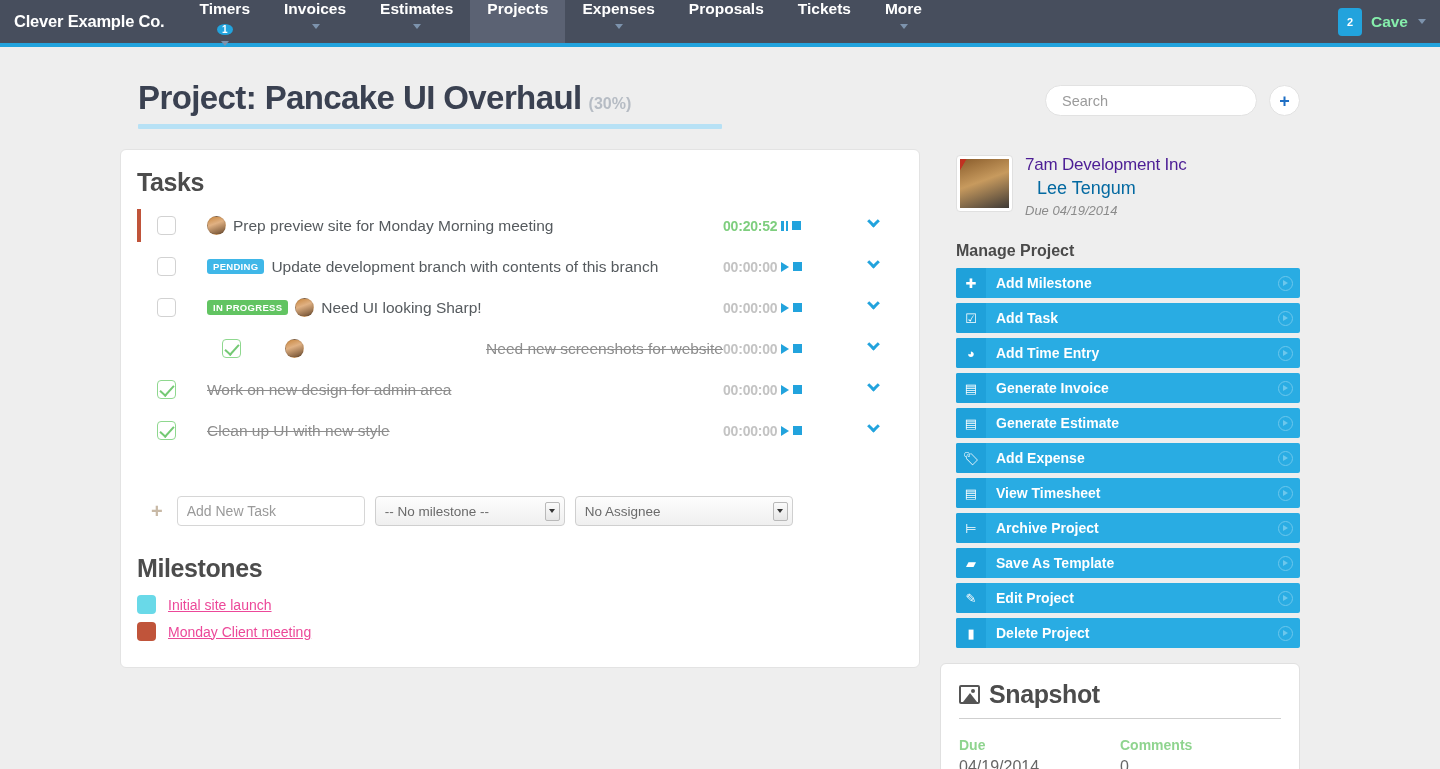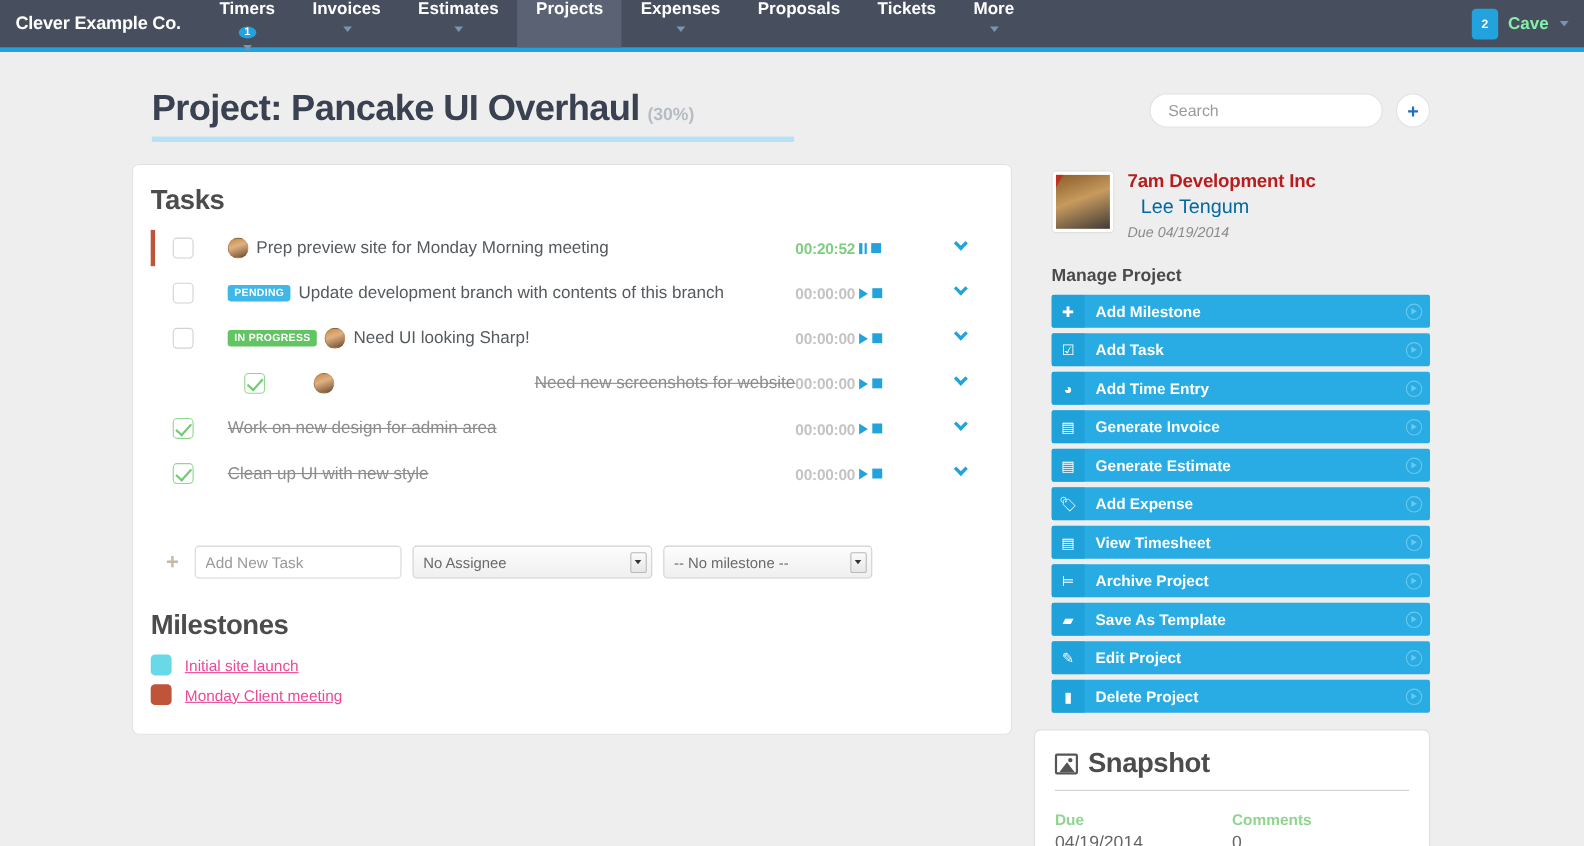--- a/index.html
+++ b/index.html
@@ -224,21 +224,21 @@
     width: 57px; height: 57px; background: #ffffff;
     border: 1px solid #e0e0e0; border-radius: 4px; padding: 3px;
   }
   .client-photo div {
     width: 100%; height: 100%;
     background:
       linear-gradient(120deg, rgba(200,40,30,.85) 8%, rgba(200,40,30,0) 9%),
       linear-gradient(160deg,#8a5d2c 0%,#c79a5e 45%,#3f3a36 100%);
   }
   .client-name {
-    font-size: 17px; font-weight: bold; color: #b91c1c;
+    font-size: 17px; font-weight: normal; color: #4c1d95;
     letter-spacing: -0.2px;
   }
   .client-contact { font-size: 18px; color: #0369a1; margin-top: 3px; margin-left: 12px; }
   .client-due { font-size: 13px; color: #8b8b8b; font-style: italic; margin-top: 4px; }
   .manage-title {
     font-size: 16px; font-weight: bold; color: #4a4a4a;
     margin: 24px 0 8px 16px;
   }
   .act-list { margin-left: 16px; }
   .act {
@@ -470,32 +470,32 @@
             </div>
             <div class="chev">
               <span></span>
             </div>
           </div>
         </div>
 
       <div class="add-row">
         <div class="add-plus">+</div>
         <input class="txt-input" placeholder="Add New Task" style="">
+        <div class="sel ms">
+          <span>-- No milestone --</span>
+          <span class="sel-arrow">
+              <i></i>
+            </span>
+        </div>
         <div class="sel as">
           <span>No Assignee</span>
           <span class="sel-arrow">
               <i></i>
             </span>
         </div>
-        <div class="sel ms">
-          <span>-- No milestone --</span>
-          <span class="sel-arrow">
-              <i></i>
-            </span>
-        </div>
       </div>
 
       <div class="section-title ms-title">Milestones</div>
       <div id="msList">
           <div class="ms-row">
             <span class="ms-swatch" style="background: rgb(105, 217, 232);"></span>
             <span class="ms-name">Initial site launch</span>
           </div>
           <div class="ms-row">
             <span class="ms-swatch" style="background: rgb(192, 84, 58);"></span>

